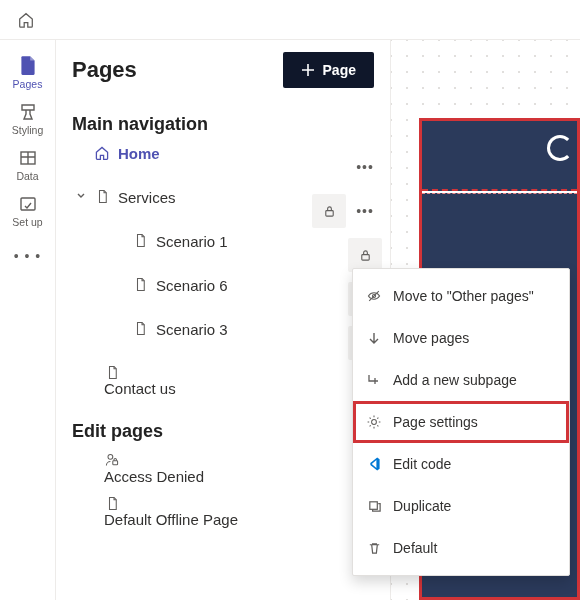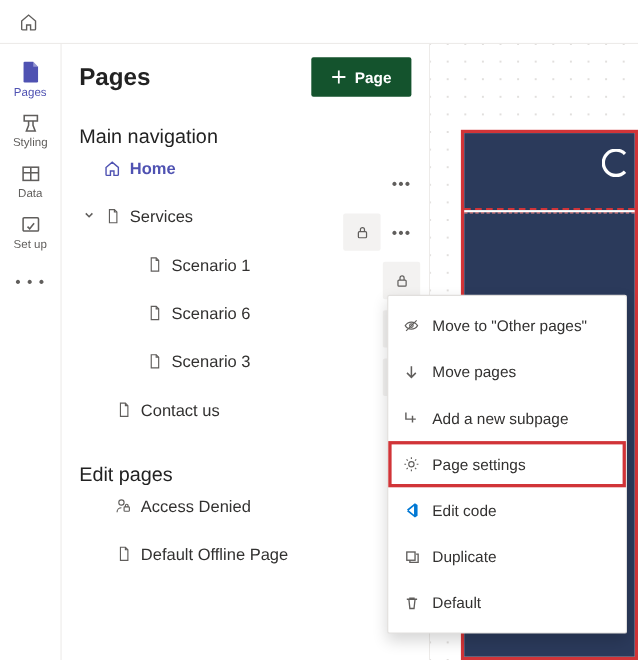--- a/index.html
+++ b/index.html
@@ -32,46 +32,46 @@
   .panel {
     width: 335px; border-right: 1px solid #edebe9;
     display:flex; flex-direction:column; overflow:hidden;
   }
   .panel-head {
     display:flex; align-items:center; justify-content:space-between;
     padding: 12px 16px 14px 16px;
   }
   .panel-head h1 { font-size:22px; font-weight:700; color:#222; }
   .newbtn {
-    background:#14532d; color:#fff; border:none;
+    background:#0f172a; color:#fff; border:none;
     height:36px; padding:0 18px; font-size:14px; font-weight:600;
     display:flex; align-items:center; gap:8px; cursor:pointer; border-radius:2px;
   }
-  .section-title { font-size:18px; font-weight:400; padding: 12px 16px 10px; color:#222; }
+  .section-title { font-size:18px; font-weight:700; padding: 12px 16px 10px; color:#222; }
   .tree { display:flex; flex-direction:column; }
   .row {
     height: 44px;
     display:flex; 
     padding-left:16px;
     cursor:pointer;
     position:relative;
   }
   .row .chev { width:18px; display:flex; justify-content:center; color:#605e5c; }
   .row .icn { width:24px; display:flex; justify-content:center; color:#605e5c; }
   .row.primary .icn, .row.primary .txt { color:#4f52b2; font-weight:600; }
   .row .txt { flex:1; font-size:15px; color:#323130; padding-left:4px; }
   .row.primary .txt { color:#4f52b2; }
   .row .actions { display:flex; align-items:center; margin-right:8px; gap:2px; }
   .iconbtn {
     width:34px; height:34px; display:flex; align-items:center; justify-content:center;
     color:#605e5c; cursor:pointer; border-radius:2px; background:transparent;
   }
   .iconbtn.locked { background:#f3f2f1; }
   .dots { letter-spacing:1px; font-size:14px; }
-  .indent1 { padding-left: 44px; }
+  .indent1 { padding-left: 44px; flex-direction: column; }
   .indent2 { padding-left: 72px; }
 
   .canvas {
     flex:1; position:relative; background:#fff; overflow:hidden;
   }
   .dotgrid {
     position:absolute; inset:0;
     background-image: radial-gradient(#e1dfdd 1px, transparent 1px);
     background-size: 16px 16px;
     background-position: 8px 8px;

